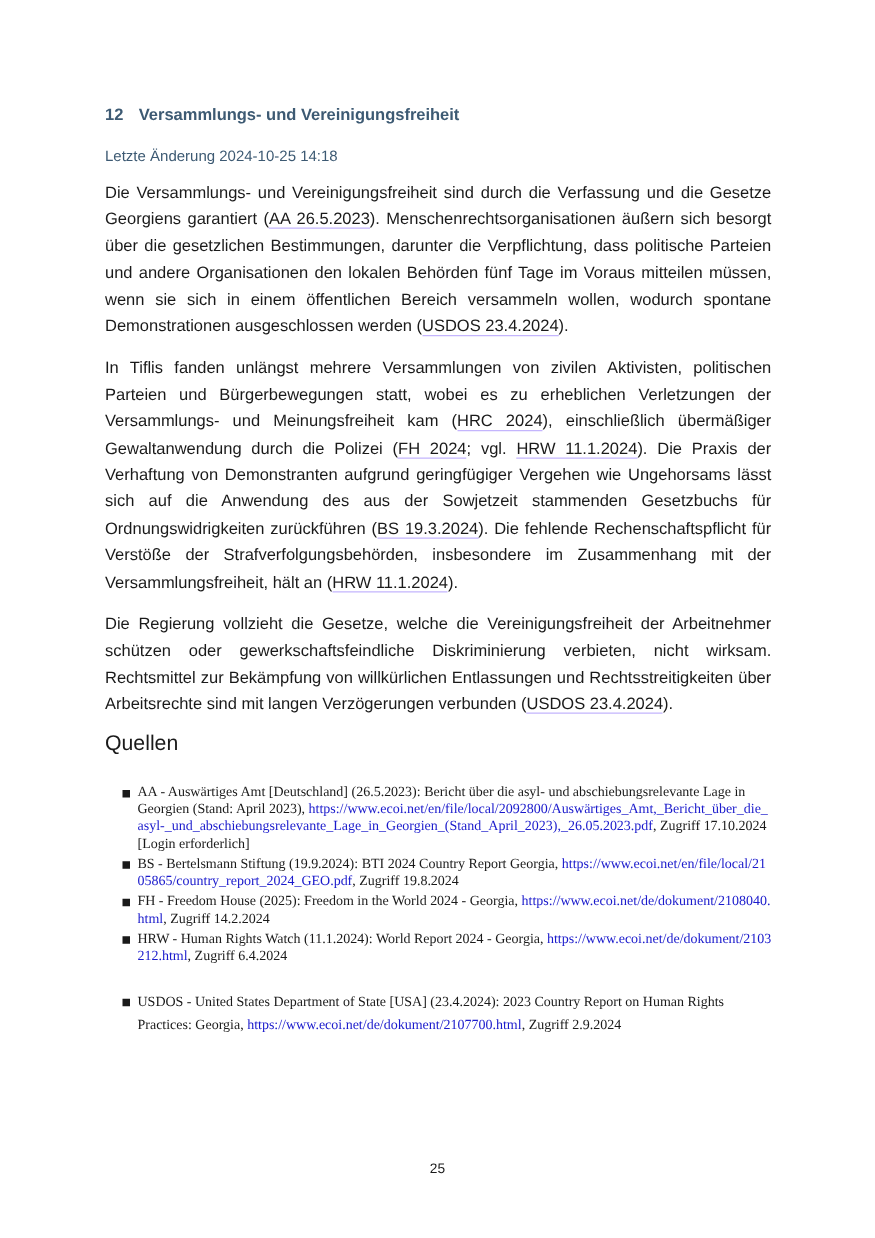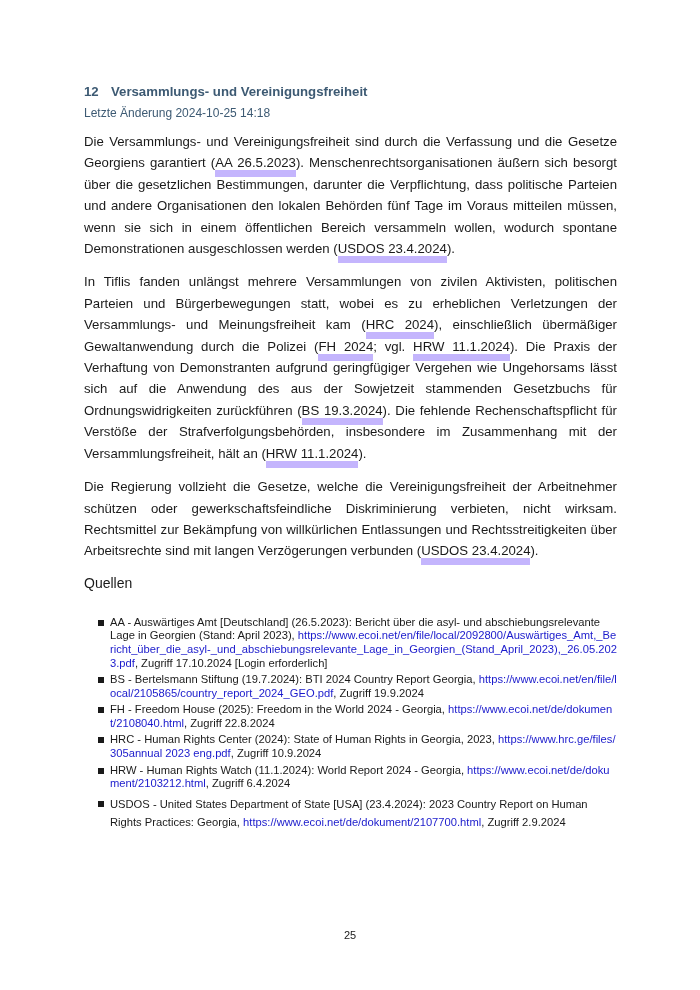--- a/index.html
+++ b/index.html
@@ -7,41 +7,41 @@
       width: 700px; height: 990px; position: relative; overflow: hidden;
       font-family: "Liberation Sans", sans-serif; color: #1a1a1a;
     }
     .page { position: absolute; left: 84px; top: 83px; width: 533px; }
     .heading {
       font-size: 13.2px; font-weight: bold; color: #3d5a73; margin: 0;
       line-height: 18px;
     }
     .heading .num { display: inline-block; width: 27px; }
     .updated {
-      font-size: 12px; color: #3d5a73; line-height: 16px; margin-top: 4px;
+      font-size: 12px; color: #3d5a73; line-height: 16px; margin-top: 16px;
     }
     p.body {
       font-size: 13.2px; line-height: 21.4px; margin: 12px 0 0 0;
       text-align: justify; hyphens: manual;
     }
     p.body.first { margin-top: 10px; }
     .cite {
       color: #1a1a1a; text-decoration: none;
-      border-bottom: 7px solid #c4b5fd; padding-bottom: 0px;
+      border-bottom: 1px solid #c4b5fd; padding-bottom: 0px;
     }
-    .sources-label { font-size: 14px; margin-top: 12px; line-height: 18px; }
+    .sources-label { font-size: 17px; margin-top: 12px; line-height: 18px; }
     ul.sources {
       list-style: none; margin: 24px 0 0 0; padding: 0 0 0 14px;
       width: 520px;
     }
     ul.sources li {
       position: relative; font-size: 11.2px; line-height: 13.6px;
-      padding-left: 12px; margin-bottom: 3px; color: #1a1a1a;
+      padding-left: 12px; margin-bottom: 3px; color: #1a1a1a; font-family: Liberation Serif, serif;
     }
-    ul.sources li:last-child { line-height: 18px; margin-top: 4px; }
+    ul.sources li:last-child { line-height: 18px; margin-top: 20px; }
     ul.sources li .bullet {
       position: absolute; left: 0; top: 4px; width: 6px; height: 6px;
       background: #1a1a1a;
     }
     ul.sources li:last-child .bullet { top: 6px; }
     .link { color: #1a1acc; text-decoration: none; word-break: break-all; }
     .page-number {
       position: absolute; left: 0; width: 700px; top: 929px;
       text-align: center; font-size: 11px; color: #1a1a1a;
     }
@@ -58,21 +58,20 @@
   <div id="paragraphs">
       <p class="body first">Die Versammlungs- und Vereinigungsfreiheit sind durch die Verfassung und die Gesetze Ge­orgiens garantiert (<a class="cite">AA 26.5.2023</a>). Menschenrechtsorganisationen äußern sich besorgt über die gesetzlichen Bestimmungen, darunter die Verpflichtung, dass politische Parteien und an­dere Organisationen den lokalen Behörden fünf Tage im Voraus mitteilen müssen, wenn sie sich in einem öffentlichen Bereich versammeln wollen, wodurch spontane Demonstrationen ausgeschlossen werden (<a class="cite">USDOS 23.4.2024</a>).</p>
       <p class="body">In Tiflis fanden unlängst mehrere Versammlungen von zivilen Aktivisten, politischen Parteien und Bürgerbewegungen statt, wobei es zu erheblichen Verletzungen der Versammlungs- und Meinungsfreiheit kam (<a class="cite">HRC 2024</a>), einschließlich übermäßiger Gewaltanwendung durch die Polizei (<a class="cite">FH 2024</a>; vgl. <a class="cite">HRW 11.1.2024</a>). Die Praxis der Verhaftung von Demonstranten auf­grund geringfügiger Vergehen wie Ungehorsams lässt sich auf die Anwendung des aus der Sowjetzeit stammenden Gesetzbuchs für Ordnungswidrigkeiten zurückführen (<a class="cite">BS 19.3.2024</a>). Die fehlende Rechenschaftspflicht für Verstöße der Strafverfolgungsbehörden, insbesondere im Zusammenhang mit der Versammlungsfreiheit, hält an (<a class="cite">HRW 11.1.2024</a>).</p>
       <p class="body">Die Regierung vollzieht die Gesetze, welche die Vereinigungsfreiheit der Arbeitnehmer schüt­zen oder gewerkschaftsfeindliche Diskriminierung verbieten, nicht wirksam. Rechtsmittel zur Bekämpfung von willkürlichen Entlassungen und Rechtsstreitigkeiten über Arbeitsrechte sind mit langen Verzögerungen verbunden (<a class="cite">USDOS 23.4.2024</a>).</p>
     </div>
 
   <div class="sources-label">Quellen</div>
 
   <ul class="sources" id="sources">
       <li><span class="bullet"></span><span>AA - Auswärtiges Amt [Deutschland] (26.5.2023): Bericht über die asyl- und abschiebungsrelevante Lage in Georgien (Stand: April 2023), </span><a class="link">https://www.ecoi.net/en/file/local/2092800/Auswärtiges_Amt,_Bericht_über_die_asyl-_und_abschiebungsrelevante_Lage_in_Georgien_(Stand_April_2023),_26.05.2023.pdf</a><span>, Zugriff 17.10.2024 [Login erforderlich]</span></li>
-      <li><span class="bullet"></span><span>BS - Bertelsmann Stiftung (19.7.2024): BTI 2024 Country Report Georgia, </span><a class="link">https://www.ecoi.net/en/file/local/2105865/country_report_2024_GEO.pdf</a><span>, Zugriff 19.9.2024</span></li>
-      <li><span class="bullet"></span><span>FH - Freedom House (2025): Freedom in the World 2024 - Georgia, </span><a class="link">https://www.ecoi.net/de/dokument/2108040.html</a><span>, Zugriff 22.8.2024</span></li>
-      <li><span class="bullet"></span><span>HRC - Human Rights Center (2024): State of Human Rights in Georgia, 2023, </span><a class="link">https://www.hrc.ge/files/305annual 2023 eng.pdf</a><span>, Zugriff 10.9.2024</span></li>
+      <li><span class="bullet"></span><span>BS - Bertelsmann Stiftung (19.9.2024): BTI 2024 Country Report Georgia, </span><a class="link">https://www.ecoi.net/en/file/local/2105865/country_report_2024_GEO.pdf</a><span>, Zugriff 19.8.2024</span></li>
+      <li><span class="bullet"></span><span>FH - Freedom House (2025): Freedom in the World 2024 - Georgia, </span><a class="link">https://www.ecoi.net/de/dokument/2108040.html</a><span>, Zugriff 14.2.2024</span></li>
       <li><span class="bullet"></span><span>HRW - Human Rights Watch (11.1.2024): World Report 2024 - Georgia, </span><a class="link">https://www.ecoi.net/de/dokument/2103212.html</a><span>, Zugriff 6.4.2024</span></li>
       <li><span class="bullet"></span><span>USDOS - United States Department of State [USA] (23.4.2024): 2023 Country Report on Human Rights Practices: Georgia, </span><a class="link">https://www.ecoi.net/de/dokument/2107700.html</a><span>, Zugriff 2.9.2024</span></li>
     </ul>
 </div>
 
 <div class="page-number">25</div>
 
 </body></html>

